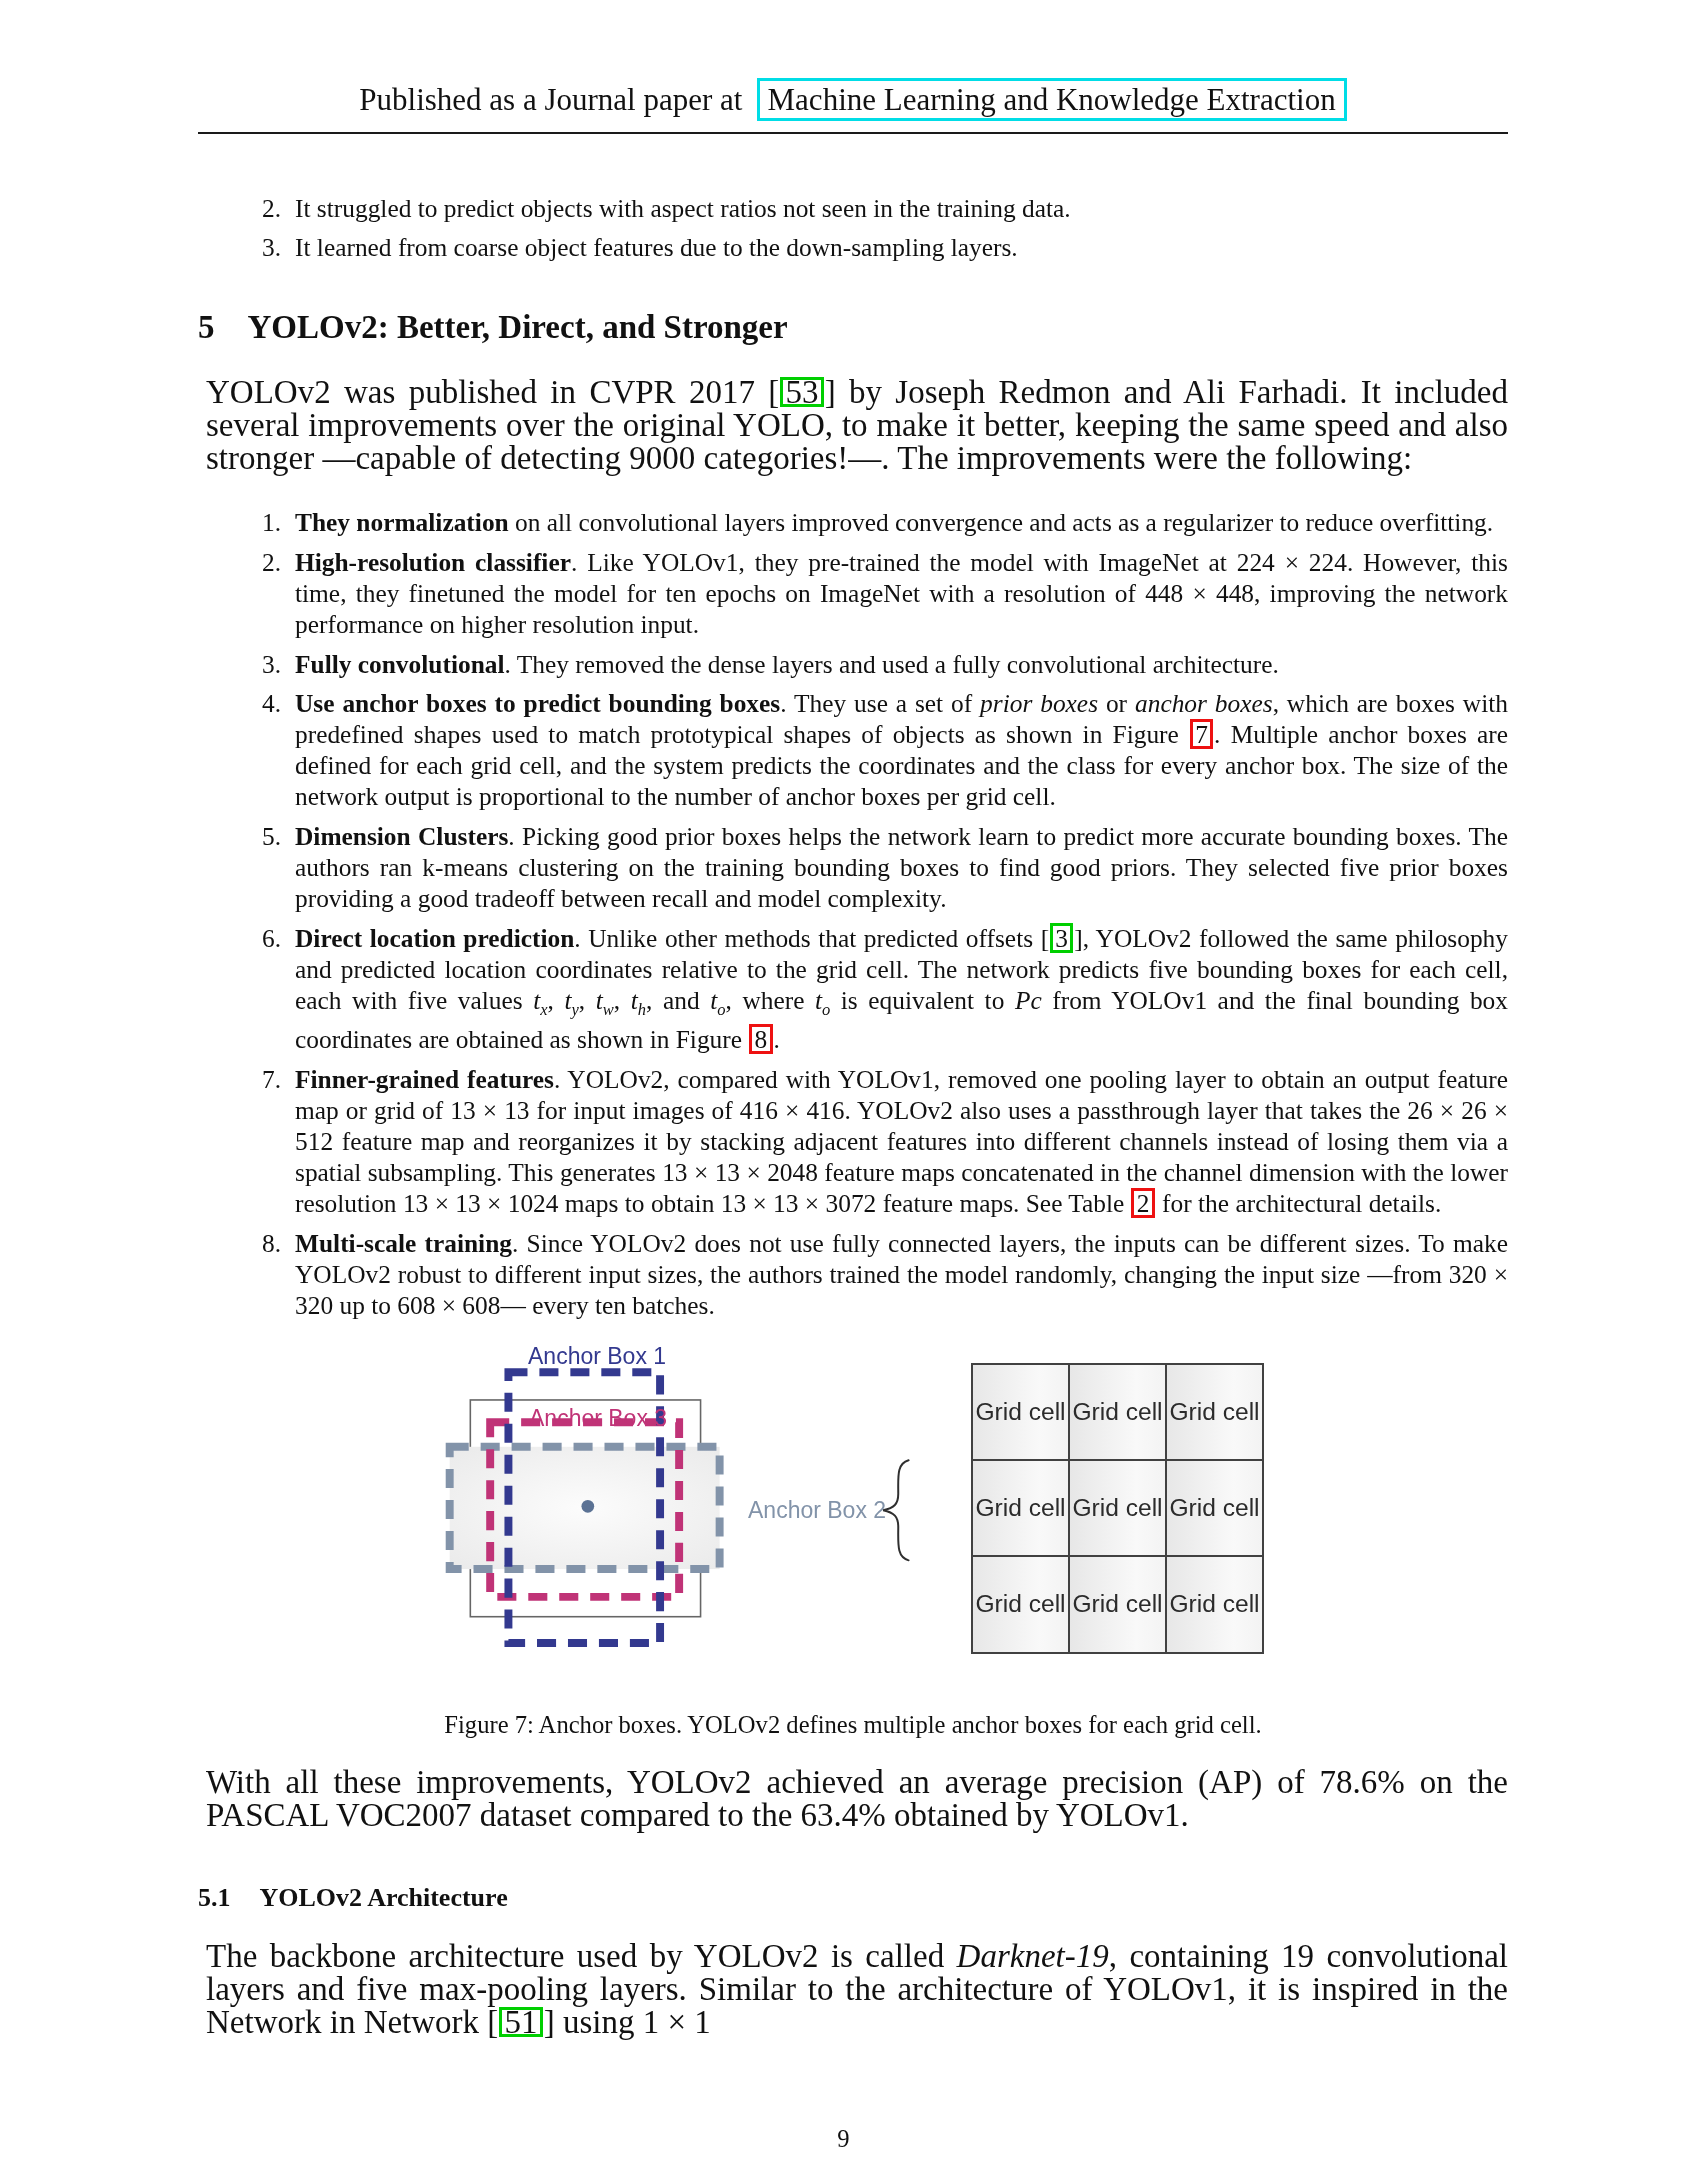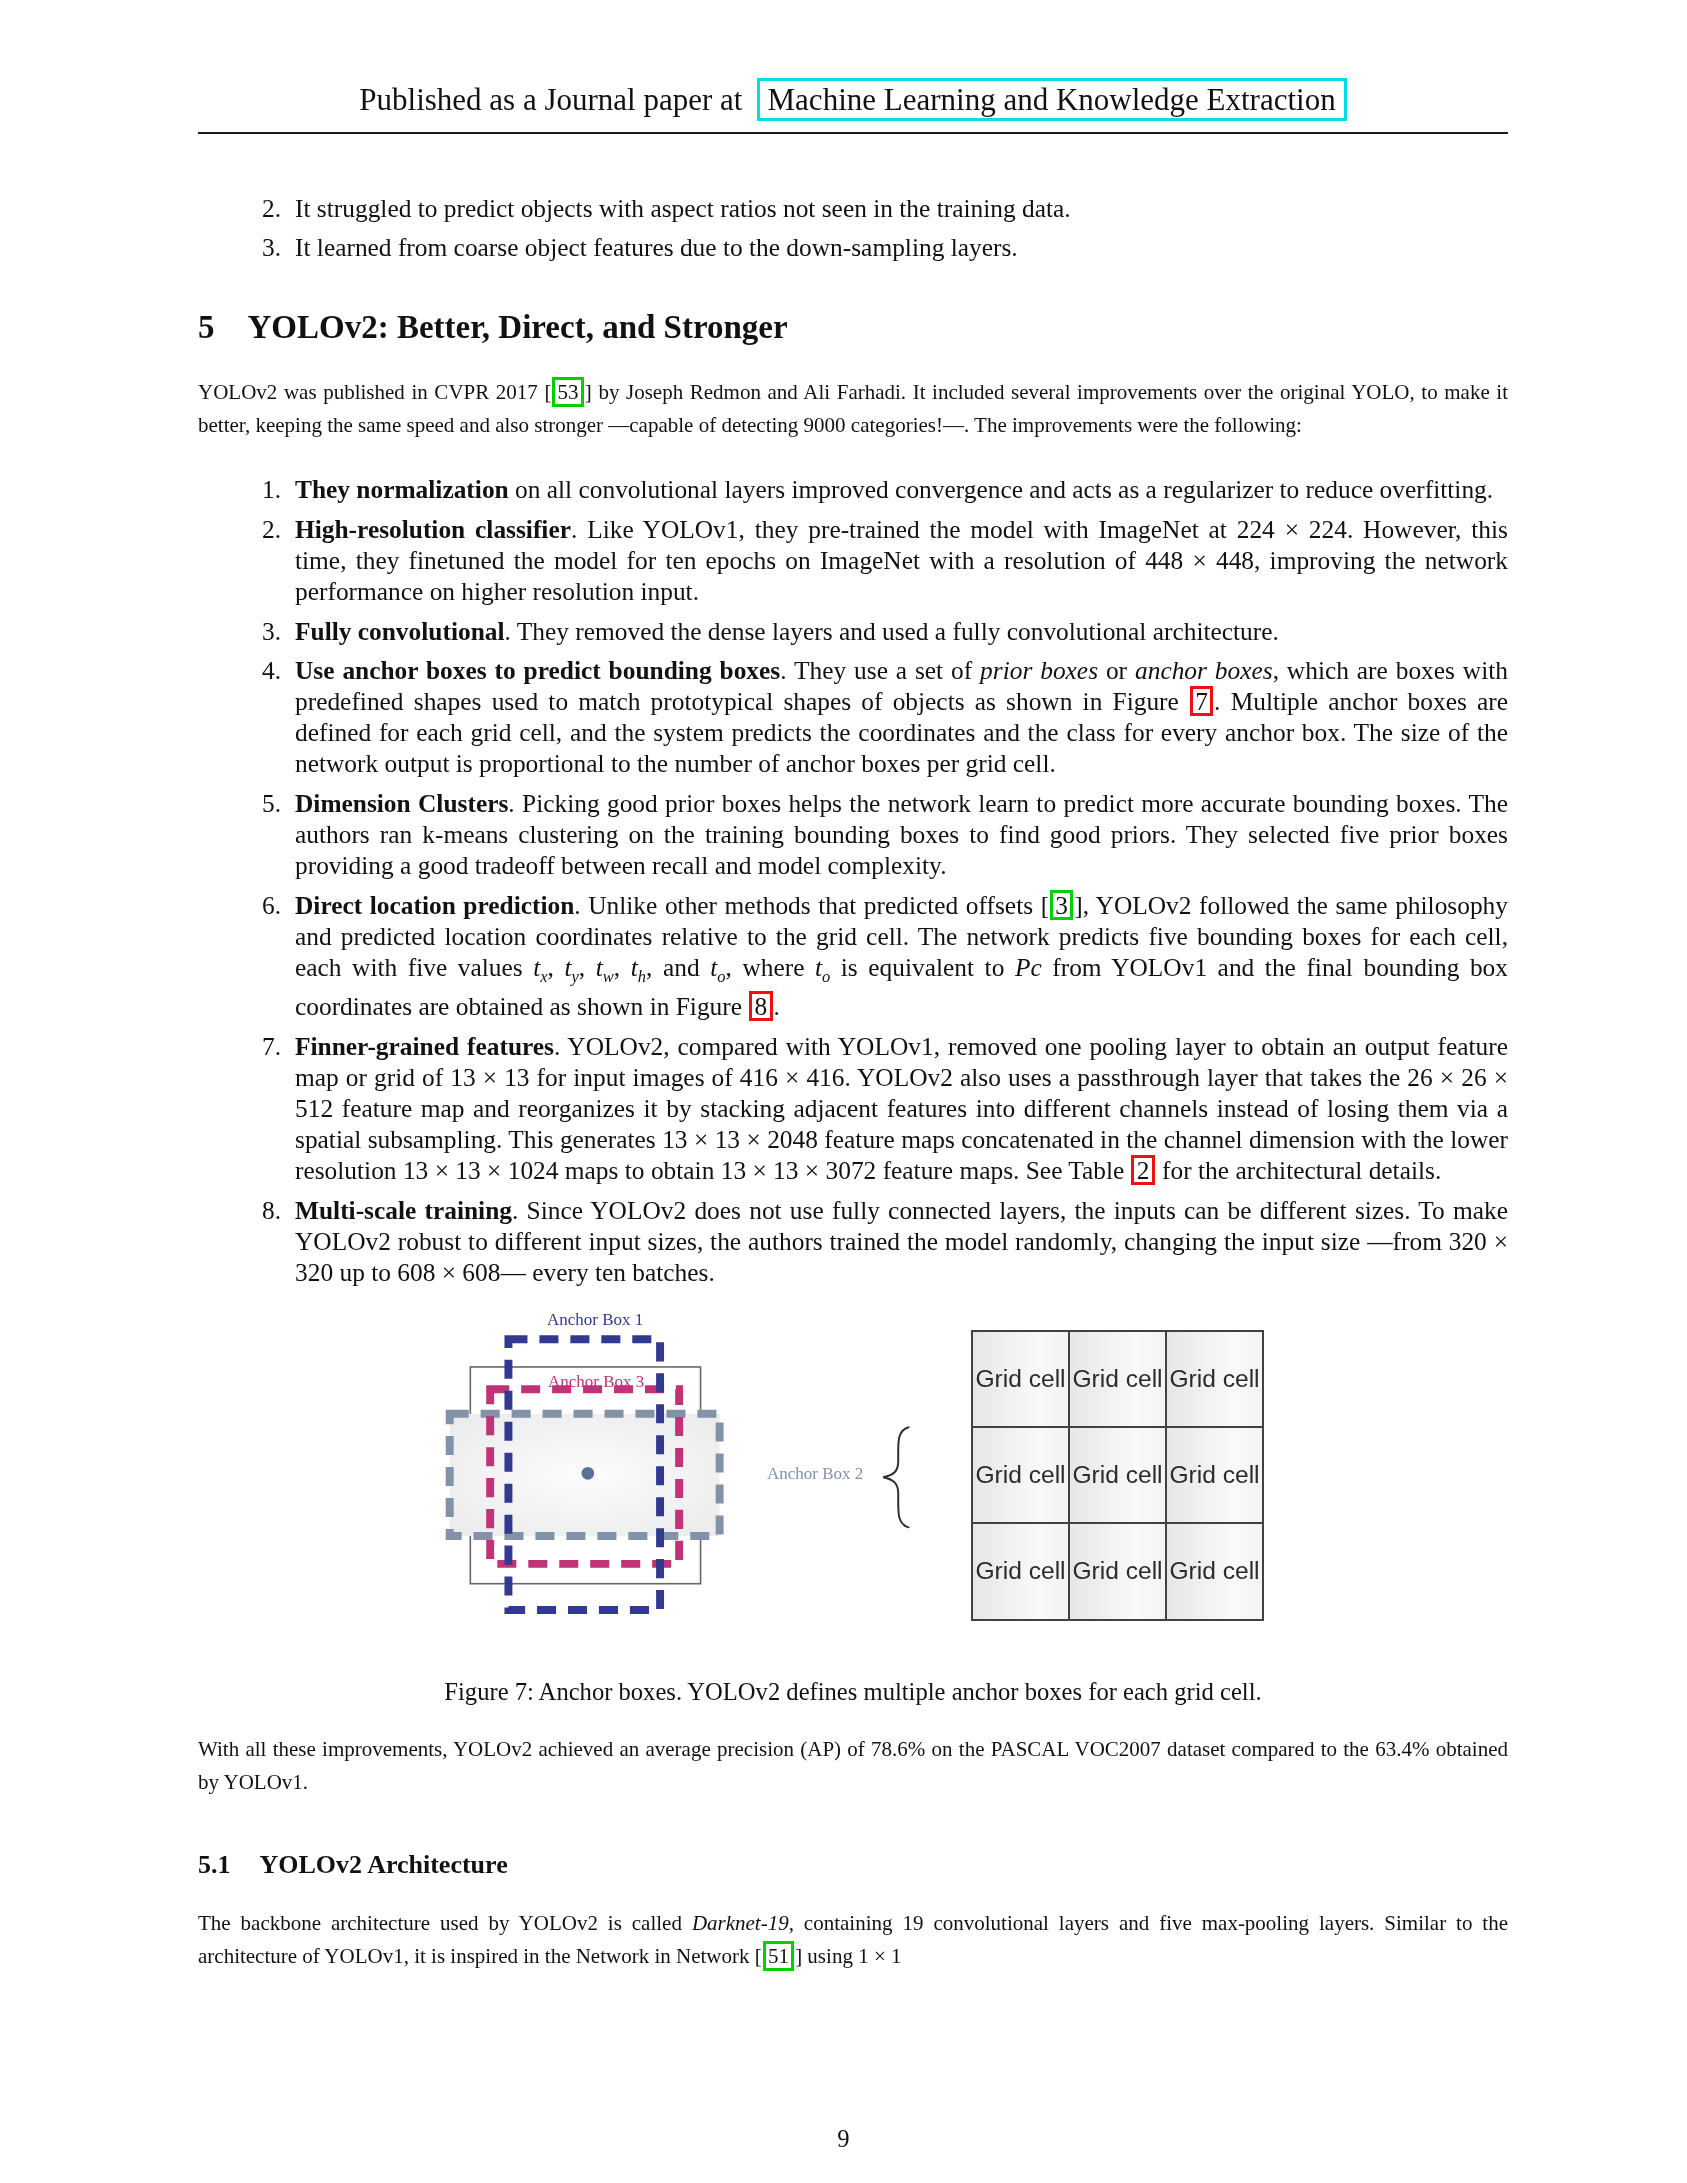--- a/index.html
+++ b/index.html
@@ -14,35 +14,35 @@
   
   .toplist{margin-top:59px;}
   .li{position:relative;padding-left:97px;font-size:25.4px;line-height:31px;text-align:justify;margin-bottom:8.7px;}
   .li .num{position:absolute;left:64px;top:0;}
   
   h1.sec{font-size:33px;margin:46px 0 0 0;font-weight:bold;}
   h1.sec .sec-no{margin-right:33px;}
   h2.subsec{font-size:26px;margin:51px 0 0 0;font-weight:bold;}
   h2.subsec .sec-no{margin-right:29px;}
   
-  p.para{font-size:21px;line-height:33px;text-align:justify;margin:27px 0 0 0;}
+  p.para{font-size:33px;line-height:33px;text-align:justify;margin:27px 0 0 8px;}
   p.intro{margin-top:30px;}
   .list{margin-top:32px;}
   .b{font-weight:bold;}
   .i{font-style:italic;}
   .sub{font-size:65%;vertical-align:-18%;}
   
   .cite-box{display:inline-block;border:3.2px solid;padding:0 2.4px;line-height:24px;margin:0 0.8px;}
   .cite-box.green{border-color:var(--green);}
   .cite-box.red{border-color:var(--red);}
   
   .figure{position:relative;height:318px;margin-top:20.6px;}
   .fig-svg{position:absolute;left:0;top:0;}
-  .fig-label{position:absolute;font-family:Liberation Serif, serif;
-             font-size:17px;white-space:nowrap;margin-left:19px;}
+  .fig-label{position:absolute;font-family:Liberation Sans, sans-serif;
+             font-size:23px;white-space:nowrap;}
   .lbl1{color:var(--navy);}
   .lbl2{color:var(--steel);}
   .lbl3{color:var(--magenta);}
   .grid{position:absolute;left:773px;top:21.4px;width:293px;height:291px;
         display:grid;grid-template-columns:1fr 1fr 1fr;grid-template-rows:1fr 1fr 1fr;
         border:1.6px solid #414141;box-sizing:border-box;}
   .gcell{border:0.8px solid #414141;display:flex;align-items:center;justify-content:center;
          font-family:"Liberation Sans","DejaVu Sans",sans-serif;font-size:24.6px;color:#2b2b2b;
          background:linear-gradient(90deg,#e7e7e7 0%,#f9f9f9 70%,#f3f3f3 100%);white-space:nowrap;}
   p.caption{font-size:24.6px;text-align:center;margin:52px 0 0 0;}

